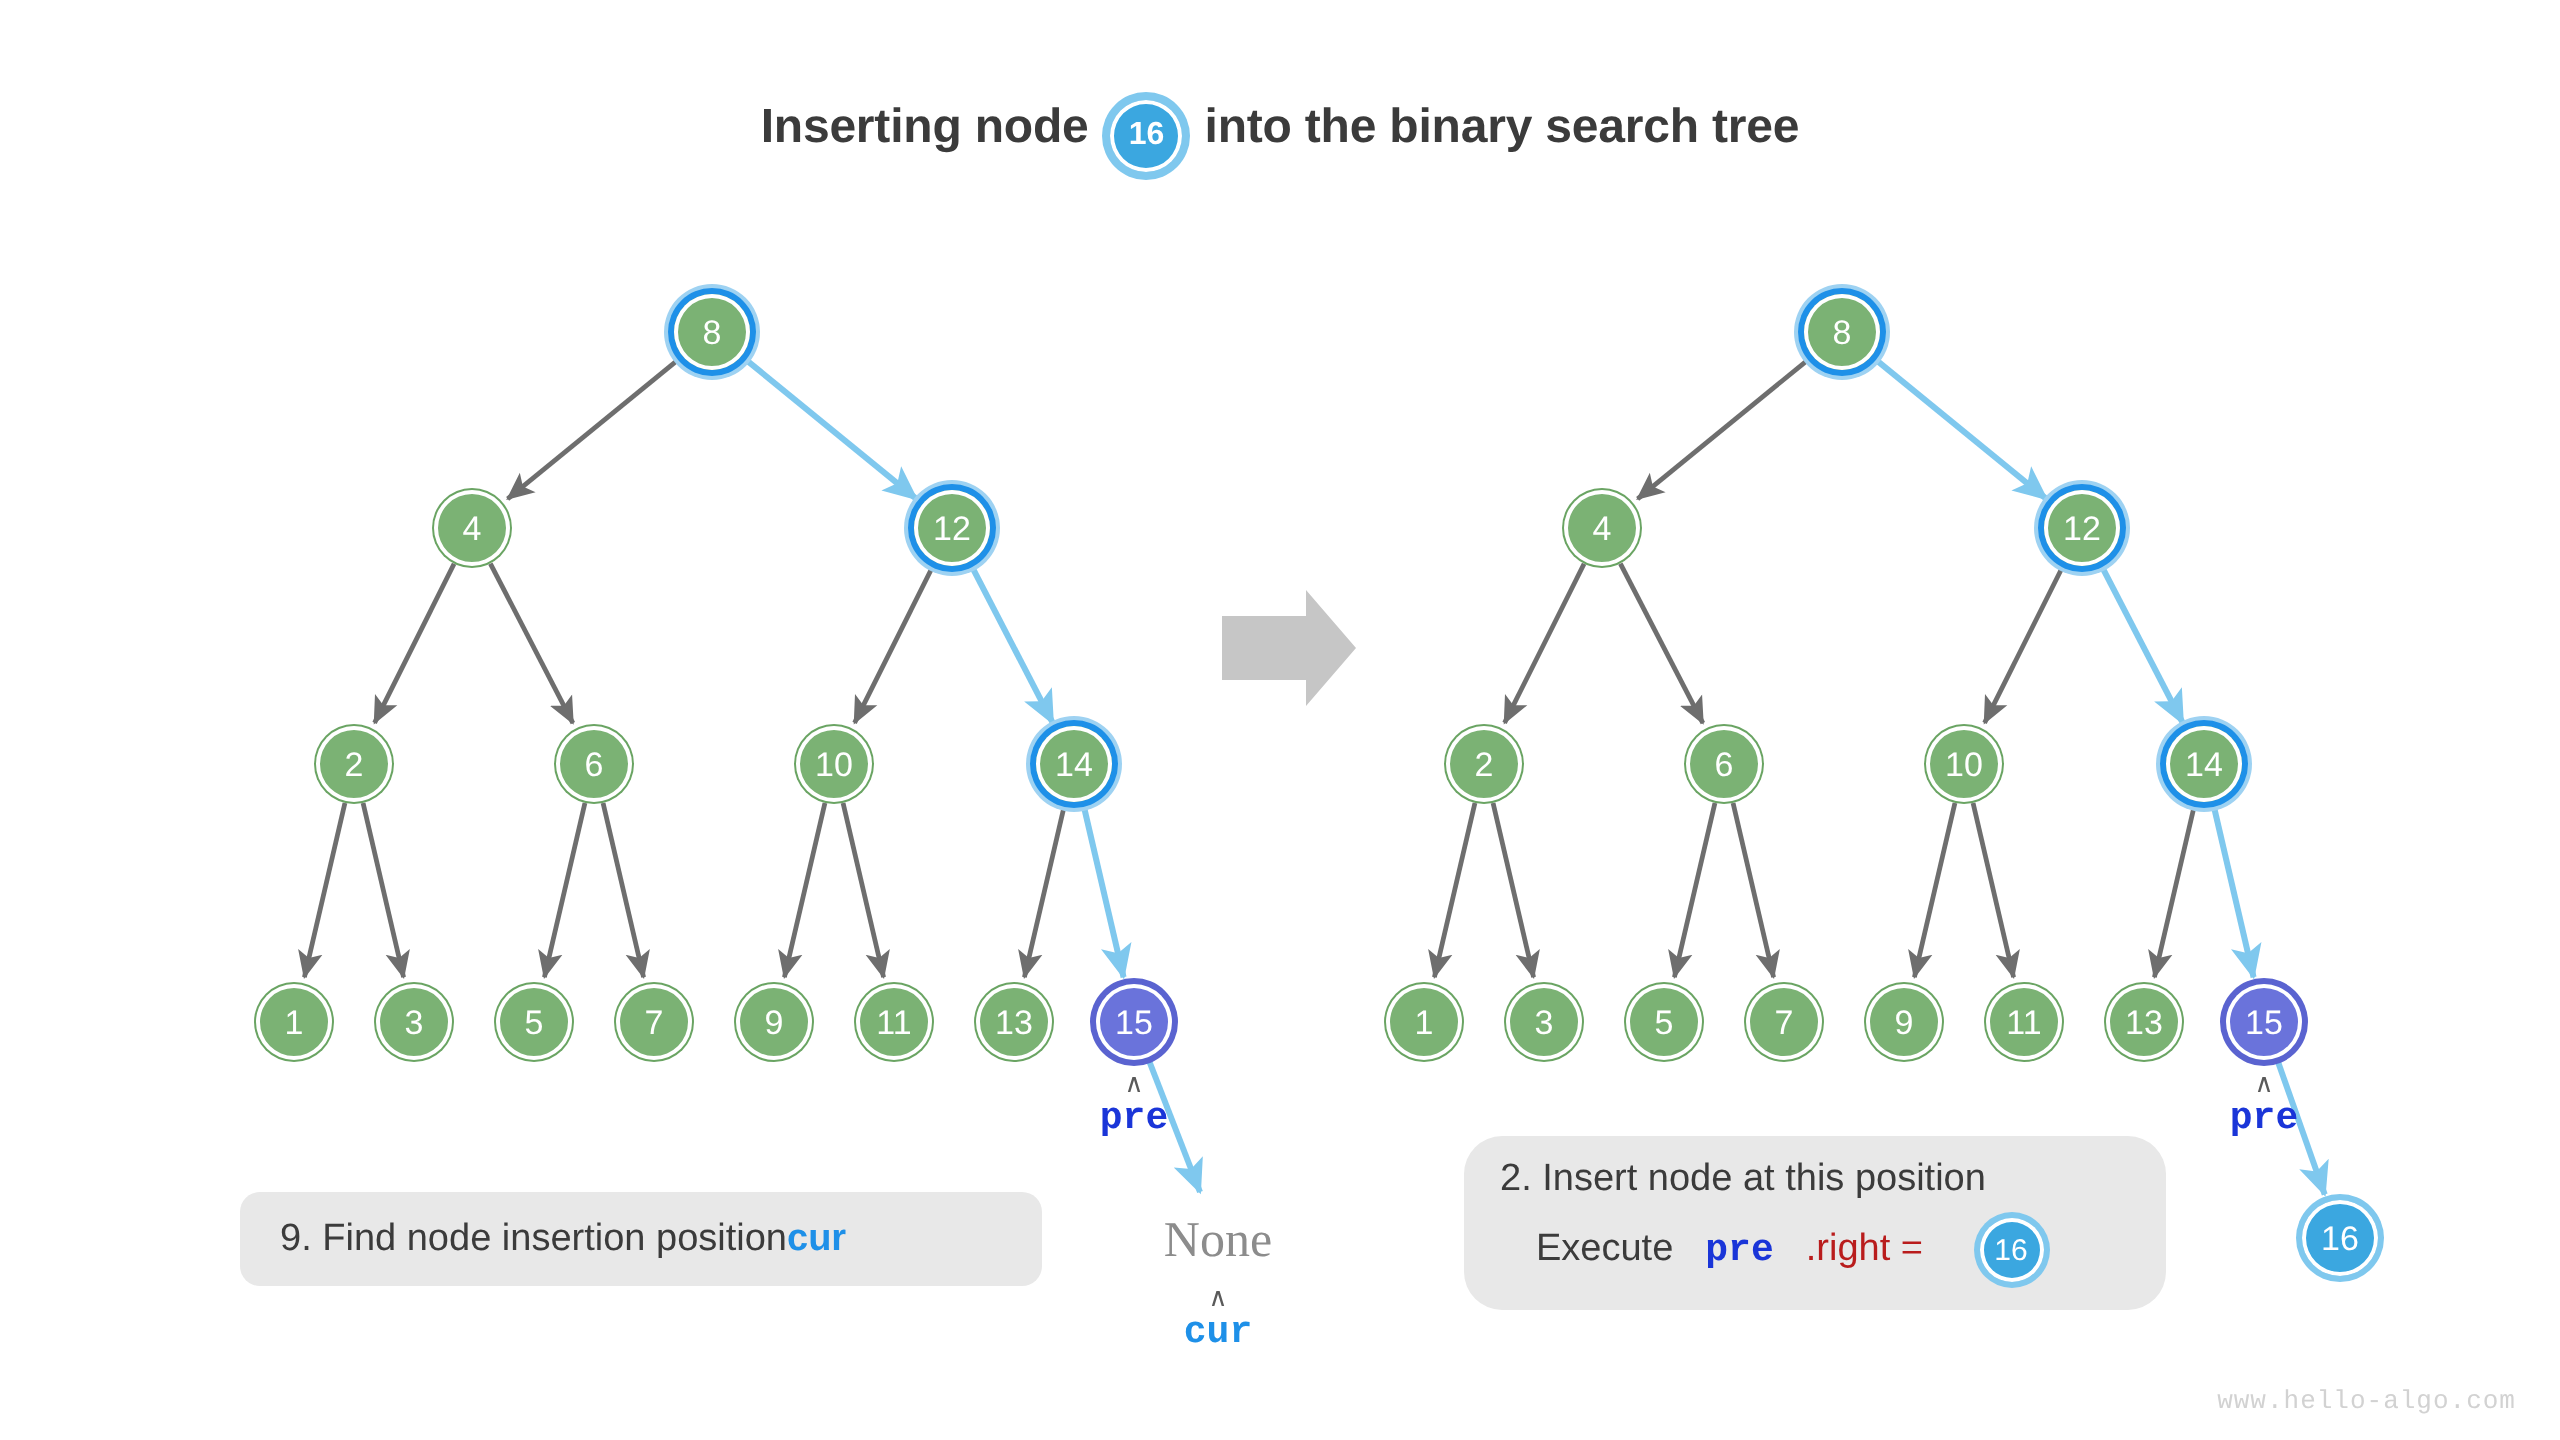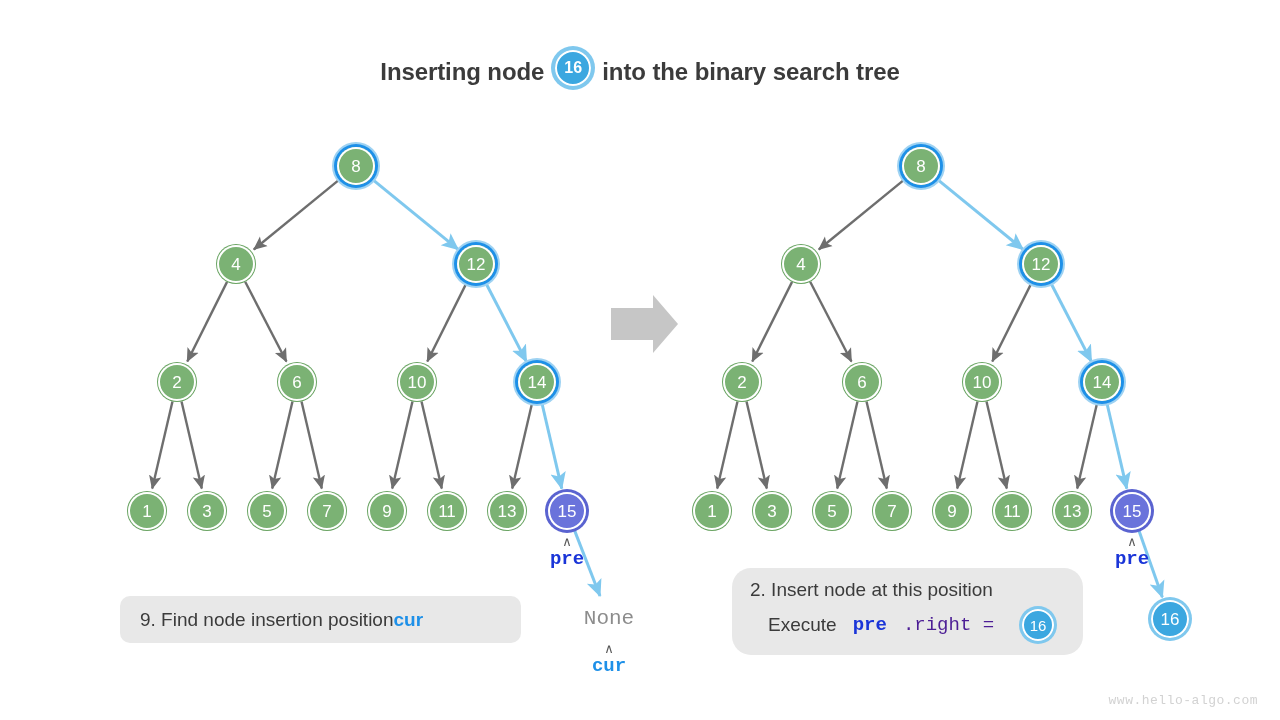--- a/index.html
+++ b/index.html
@@ -23,21 +23,21 @@
     width: 1280px; height: 720px;
     overflow: visible;
   }
 
   
   .title-wrap {
     position: absolute;
     left: 0; top: 50px;
     width: 1280px;
     display: flex;
-    align-items: flex-end;
+    align-items: flex-start;
     justify-content: center;
     gap: 11px;
   }
   .title-text {
     font-size: 24px;
     font-weight: bold;
     color: #3b3b3b;
     letter-spacing: -0.1px;
     white-space: nowrap;
   }
@@ -120,22 +120,22 @@
     color: #1e90e8;
     font-weight: bold;
   }
   .kw-pre {
     color: #1a35d8;
     font-weight: bold;
     font-family: "Liberation Mono", monospace;
     font-size: 19px;
   }
   .mono-dim {
-    color: #4c1d95;
-    font-family: Liberation Mono, monospace;
+    color: #b91c1c;
+    font-family: Liberation Sans, sans-serif;
     font-size: 19px;
   }
   .caption-2 .inline-node {
     width: 32px; height: 32px;
     border-radius: 50%;
     background: #3ba7e0;
     box-shadow: 0 0 0 2px #ffffff inset, 0 0 0 3px #7fc8ee;
     color: #ffffff;
     font-size: 15px;
     display: flex;
@@ -163,22 +163,22 @@
     font-family: "Liberation Mono", monospace;
     font-size: 19px;
     font-weight: bold;
     display: block;
   }
   .ptr.pre .pname { color: #1a35d8; }
   .ptr.cur .pname { color: #1e90e8; }
   .none-label {
     position: absolute;
     transform: translateX(-50%);
-    font-family: Liberation Mono, monospace;
-    font-size: 21px;
+    font-family: Liberation Serif, serif;
+    font-size: 25px;
     color: #8c8c8c;
     white-space: nowrap;
   }
 
   
   .watermark {
     position: absolute;
     right: 22px; bottom: 12px;
     font-family: "Liberation Mono", monospace;
     font-size: 13px;

